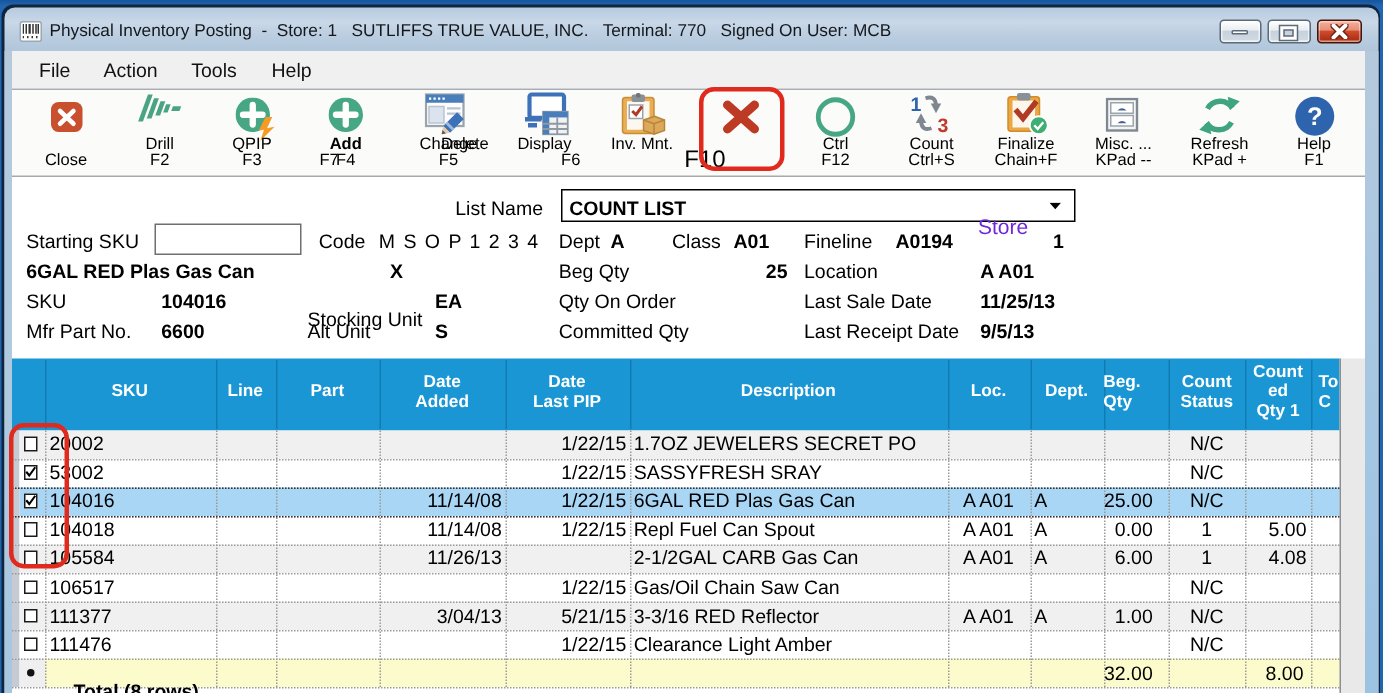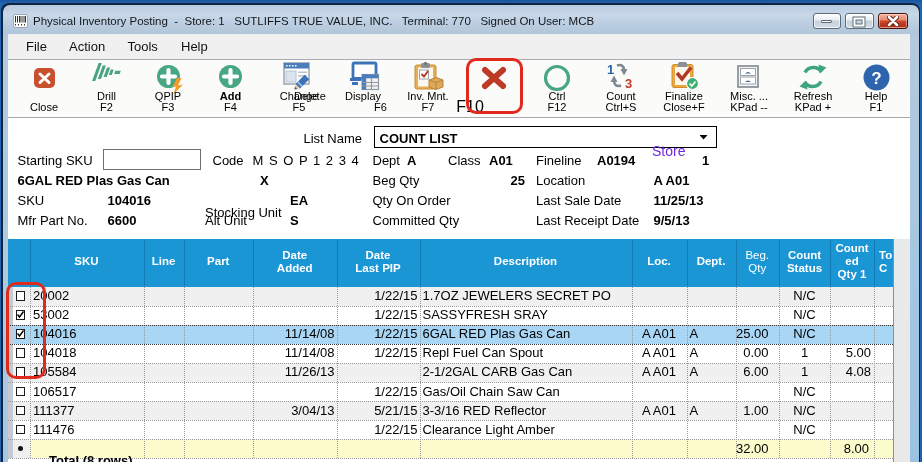--- a/index.html
+++ b/index.html
@@ -113,21 +113,21 @@
     <rect x="9" y="1" width="9" height="5" rx="1.5" fill="#8a9097"></rect>
     <rect x="12" y="0" width="3" height="3" rx="1" fill="#6e747b"></rect>
     <rect x="7.5" y="8" width="9" height="9" fill="#fff" stroke="#9aa4ad" stroke-width="1"></rect>
     <path d="M9.5 12 L12 14.5 L16 9" stroke="#b03a26" stroke-width="2" fill="none"></path>
     <g>
       <path d="M17 18 L24.5 15.5 L31 18 L31 25 L24 27.5 L17 25 Z" fill="#dca859" stroke="#b9853a" stroke-width="1"></path>
       <path d="M17 18 L24 20.5 L31 18 M24 20.5 L24 27.5" stroke="#b9853a" stroke-width="1" fill="none"></path>
     </g>
   </svg>
 <div style="position:absolute;top:88.5px;font-size:11px;line-height:14px;white-space:pre;color:#000;left:228px;width:400px;text-align:center;">Inv. Mnt.</div>
-<div style="position:absolute;top:99.5px;font-size:11px;line-height:14px;white-space:pre;color:#000;left:228px;width:400px;text-align:center;">F7</div>
+<div style="position:absolute;top:99.5px;font-size:11px;line-height:14px;white-space:pre;color:#000;left:213px;width:400px;">F7</div>
 <svg width="26" height="24" style="left:481px;top:65.5px" xmlns="http://www.w3.org/2000/svg">
     <path d="M4 4 L22 20 M22 4 L4 20" stroke="#bd3a24" stroke-width="6" stroke-linecap="round"></path>
   </svg>
 <div style="position:absolute;top:88.5px;font-size:11px;line-height:14px;white-space:pre;color:#000;left:294px;width:400px;text-align:left;">Delete</div>
 <div style="position:absolute;top:99.5px;font-size:16px;line-height:14px;white-space:pre;color:#000;left:294px;width:352px;text-align:center;">F10</div>
 <div style="left:465.5px;top:58px;width:57px;height:55.5px;border:3.5px solid #e02a1e;border-radius:10px;background:transparent;z-index:50;"></div>
 <svg width="28" height="28" style="left:543px;top:63.5px" xmlns="http://www.w3.org/2000/svg">
     <circle cx="14" cy="14" r="11.5" fill="none" stroke="#47a683" stroke-width="3.2"></circle>
   </svg>
 <div style="position:absolute;top:88.5px;font-size:11px;line-height:14px;white-space:pre;color:#000;left:357px;width:400px;text-align:center;">Ctrl</div>
@@ -148,21 +148,21 @@
 <div style="position:absolute;top:99.5px;font-size:11px;line-height:14px;white-space:pre;color:#000;left:421px;width:400px;text-align:center;">Ctrl+S</div>
 <svg width="34" height="30" style="left:667px;top:61px" xmlns="http://www.w3.org/2000/svg">
     <rect x="5" y="3.5" width="21" height="23" rx="2" fill="#eca745" stroke="#d18c2a" stroke-width="1"></rect>
     <rect x="8" y="6" width="15" height="18" fill="#fdf6ea"></rect>
     <rect x="11" y="1" width="9" height="5" rx="1.5" fill="#8a9097"></rect>
     <path d="M10 12 L15 18 L24 6.5" stroke="#b03a26" stroke-width="3.6" fill="none"></path>
     <circle cx="25.5" cy="22.5" r="6" fill="#3fae72" stroke="#fff" stroke-width="1.2"></circle>
     <path d="M22.5 22.5 L24.8 25 L28.5 20.5" stroke="#fff" stroke-width="1.6" fill="none"></path>
   </svg>
 <div style="position:absolute;top:88.5px;font-size:11px;line-height:14px;white-space:pre;color:#000;left:484px;width:400px;text-align:center;">Finalize</div>
-<div style="position:absolute;top:99.5px;font-size:11px;line-height:14px;white-space:pre;color:#000;left:484px;width:400px;text-align:center;">Close+F</div>
+<div style="position:absolute;top:99.5px;font-size:11px;line-height:14px;white-space:pre;color:#000;left:484px;width:400px;text-align:center;">Chain+F</div>
 <svg width="24" height="26" style="left:737px;top:64.5px" xmlns="http://www.w3.org/2000/svg">
     <rect x="1" y="1" width="20" height="21" fill="#f4f4f4" stroke="#7f8890" stroke-width="1.6"></rect>
     <rect x="3.5" y="3.5" width="15" height="7" fill="#fff" stroke="#9aa4ad" stroke-width="1"></rect>
     <rect x="3.5" y="12" width="15" height="7" fill="#fff" stroke="#9aa4ad" stroke-width="1"></rect>
     <path d="M8 8.6 Q11 5.6 14 8.6 Z" fill="#47608c"></path>
     <path d="M8 17.1 Q11 14.1 14 17.1 Z" fill="#47608c"></path>
   </svg>
 <div style="position:absolute;top:88.5px;font-size:11px;line-height:14px;white-space:pre;color:#000;left:549px;width:400px;text-align:center;">Misc. ...</div>
 <div style="position:absolute;top:99.5px;font-size:11px;line-height:14px;white-space:pre;color:#000;left:549px;width:400px;text-align:center;">KPad --</div>
 <svg width="30" height="28" style="left:798px;top:63px" xmlns="http://www.w3.org/2000/svg">
@@ -234,21 +234,21 @@
 <div style="left:830px;top:240px;width:1px;height:45.5px;background:#117cb4;"></div>
 <div style="left:874px;top:240px;width:1px;height:45.5px;background:#117cb4;"></div>
 <div style="left:29.5px;top:255.25px;width:114.0px;height:13px;color:#fff;font-weight:bold;font-size:11.5px;line-height:13px;text-align:center;overflow:hidden;">SKU</div>
 <div style="left:143.5px;top:255.25px;width:40.0px;height:13px;color:#fff;font-weight:bold;font-size:11.5px;line-height:13px;text-align:center;overflow:hidden;">Line</div>
 <div style="left:183.5px;top:255.25px;width:69.5px;height:13px;color:#fff;font-weight:bold;font-size:11.5px;line-height:13px;text-align:center;overflow:hidden;">Part</div>
 <div style="left:253px;top:248.75px;width:83.5px;height:26px;color:#fff;font-weight:bold;font-size:11.5px;line-height:13px;text-align:center;overflow:hidden;">Date<br>Added</div>
 <div style="left:336.5px;top:248.75px;width:83.0px;height:26px;color:#fff;font-weight:bold;font-size:11.5px;line-height:13px;text-align:center;overflow:hidden;">Date<br>Last PIP</div>
 <div style="left:419.5px;top:255.25px;width:212.0px;height:13px;color:#fff;font-weight:bold;font-size:11.5px;line-height:13px;text-align:center;overflow:hidden;">Description</div>
 <div style="left:631.5px;top:255.25px;width:55.0px;height:13px;color:#fff;font-weight:bold;font-size:11.5px;line-height:13px;text-align:center;overflow:hidden;">Loc.</div>
 <div style="left:686.5px;top:255.25px;width:49.0px;height:13px;color:#fff;font-weight:bold;font-size:11.5px;line-height:13px;text-align:center;overflow:hidden;">Dept.</div>
-<div style="left:735.5px;top:248.75px;width:43.5px;height:26px;color:#fff;font-weight:normal;font-size:11.5px;line-height:13px;text-align:center;overflow:hidden;">Beg.<br>Qty</div>
+<div style="left:735.5px;top:248.75px;width:43.5px;height:26px;color:#fff;font-weight:bold;font-size:11.5px;line-height:13px;text-align:left;overflow:hidden;">Beg.<br>Qty</div>
 <div style="left:779px;top:248.75px;width:51px;height:26px;color:#fff;font-weight:bold;font-size:11.5px;line-height:13px;text-align:center;overflow:hidden;">Count<br>Status</div>
 <div style="left:830px;top:242.25px;width:44px;height:39px;color:#fff;font-weight:bold;font-size:11.5px;line-height:13px;text-align:center;overflow:hidden;">Count<br>ed<br>Qty 1</div>
 <div style="left:874px;top:248.75px;width:19px;height:26px;color:#fff;font-weight:bold;font-size:11.5px;line-height:13px;text-align:left;padding-left:5px;overflow:hidden;">To<br>C</div>
 <div style="left:29.5px;top:286.5px;width:863.5px;height:19.1px;background:#f0f0f0;"></div>
 <div style="left:7.5px;top:286.5px;width:5px;height:19.1px;background:#c6cbd3;"></div>
 <div style="left:12.5px;top:286.5px;width:17.0px;height:19.1px;background:#f0f0f0;"></div>
 <div style="left:29.5px;top:305.6px;width:863.5px;height:19.1px;background:#ffffff;"></div>
 <div style="left:7.5px;top:305.6px;width:5px;height:19.1px;background:#c6cbd3;"></div>
 <div style="left:12.5px;top:305.6px;width:17.0px;height:19.1px;background:#ffffff;"></div>
 <div style="left:29.5px;top:324.7px;width:863.5px;height:19.1px;background:#a9d6f5;"></div>

